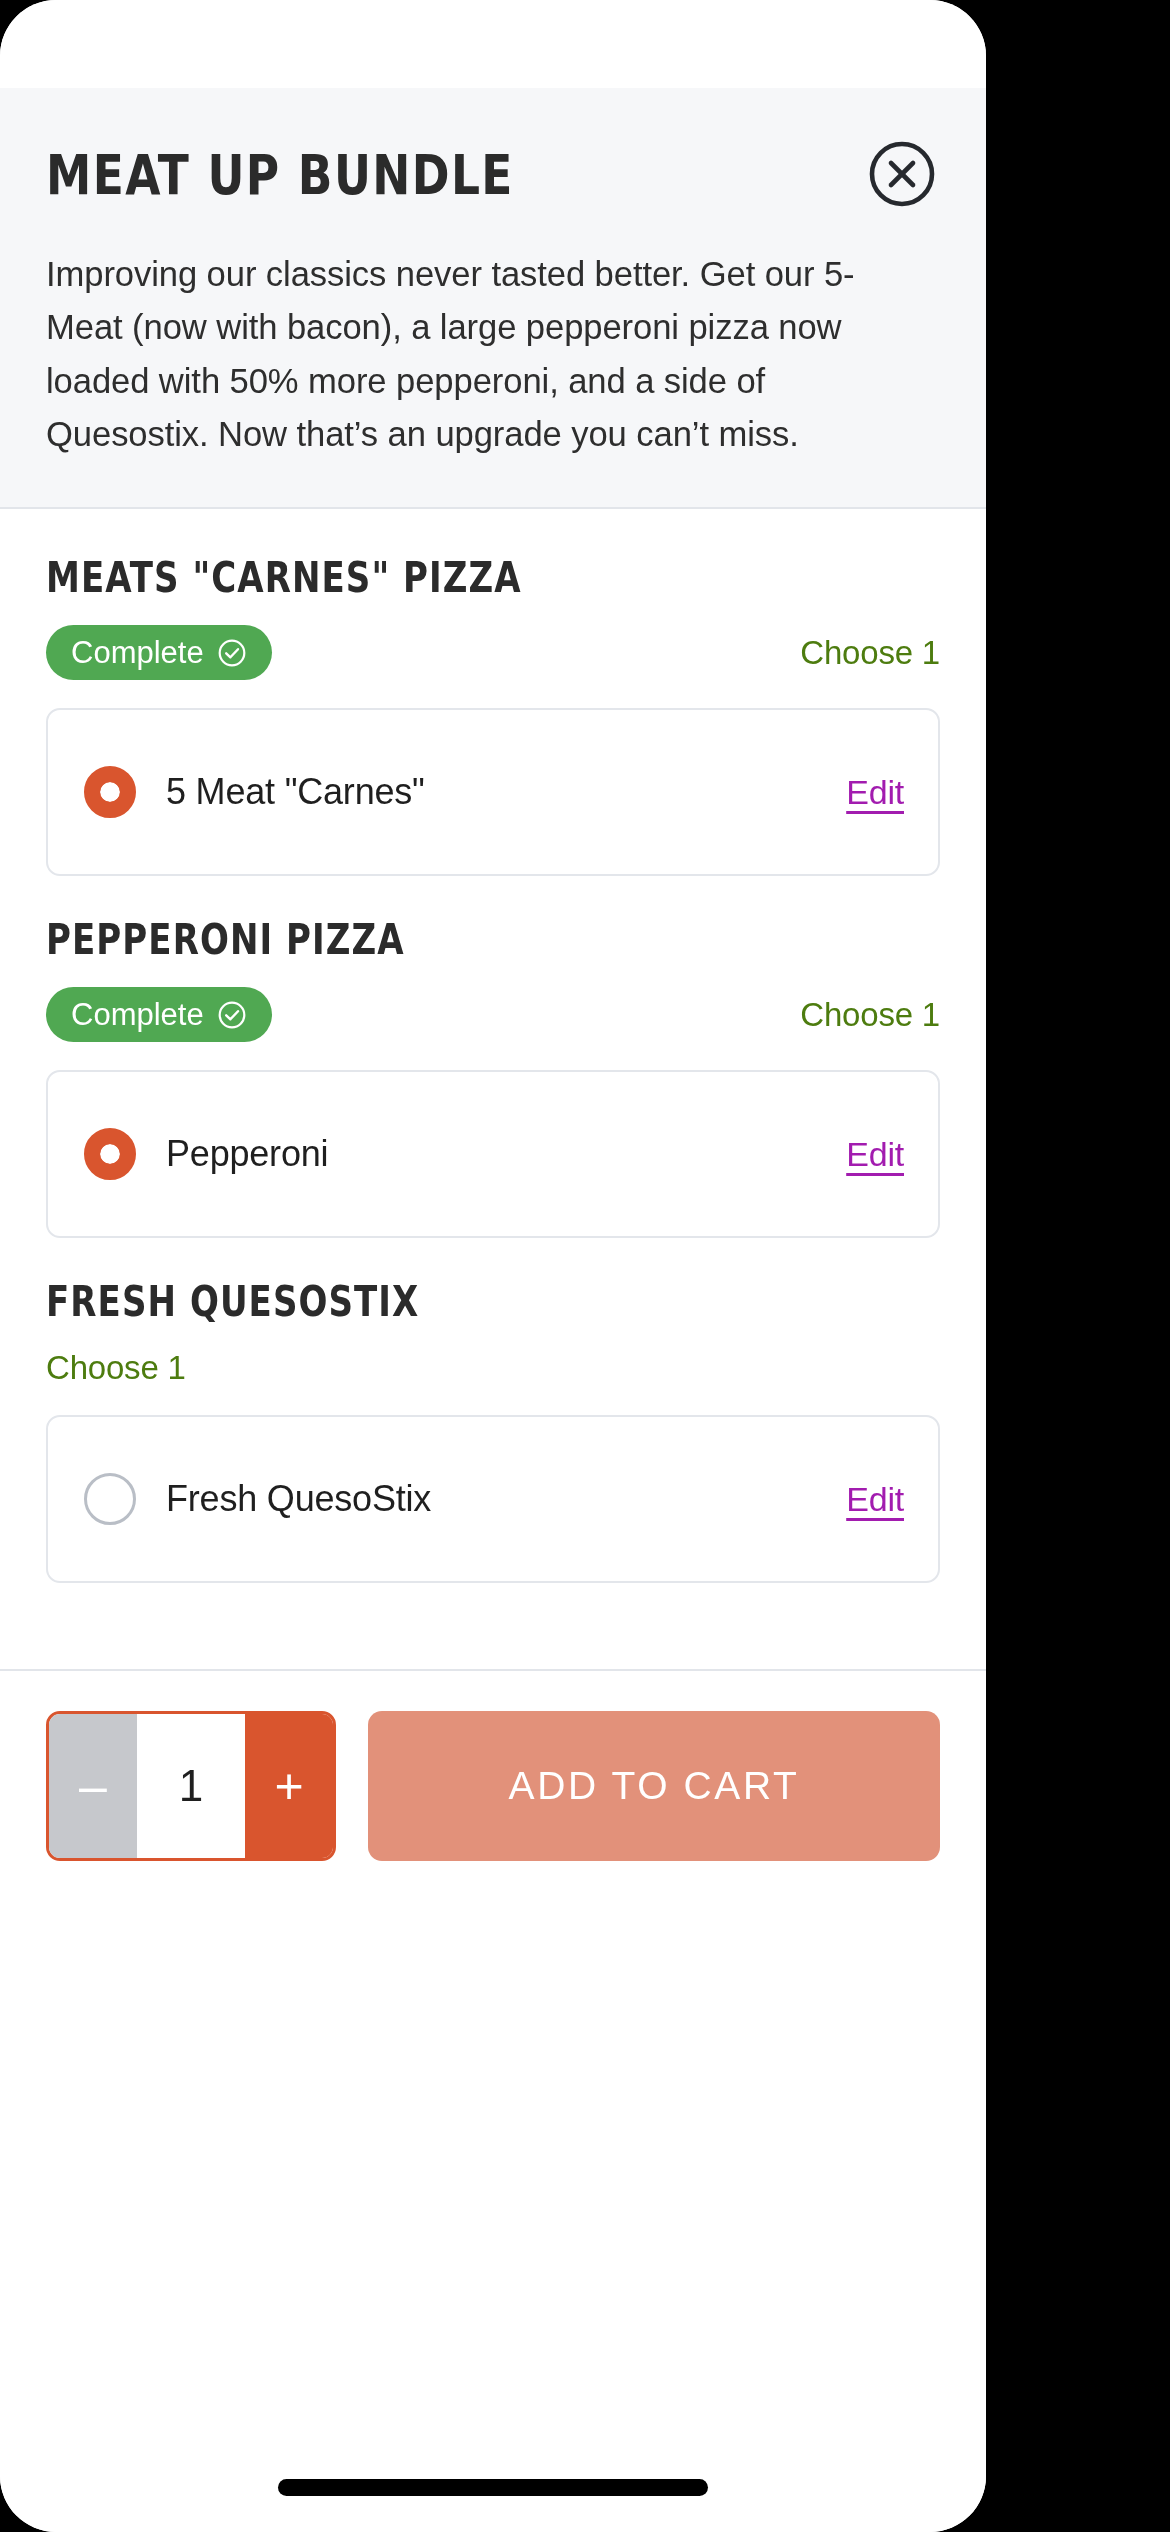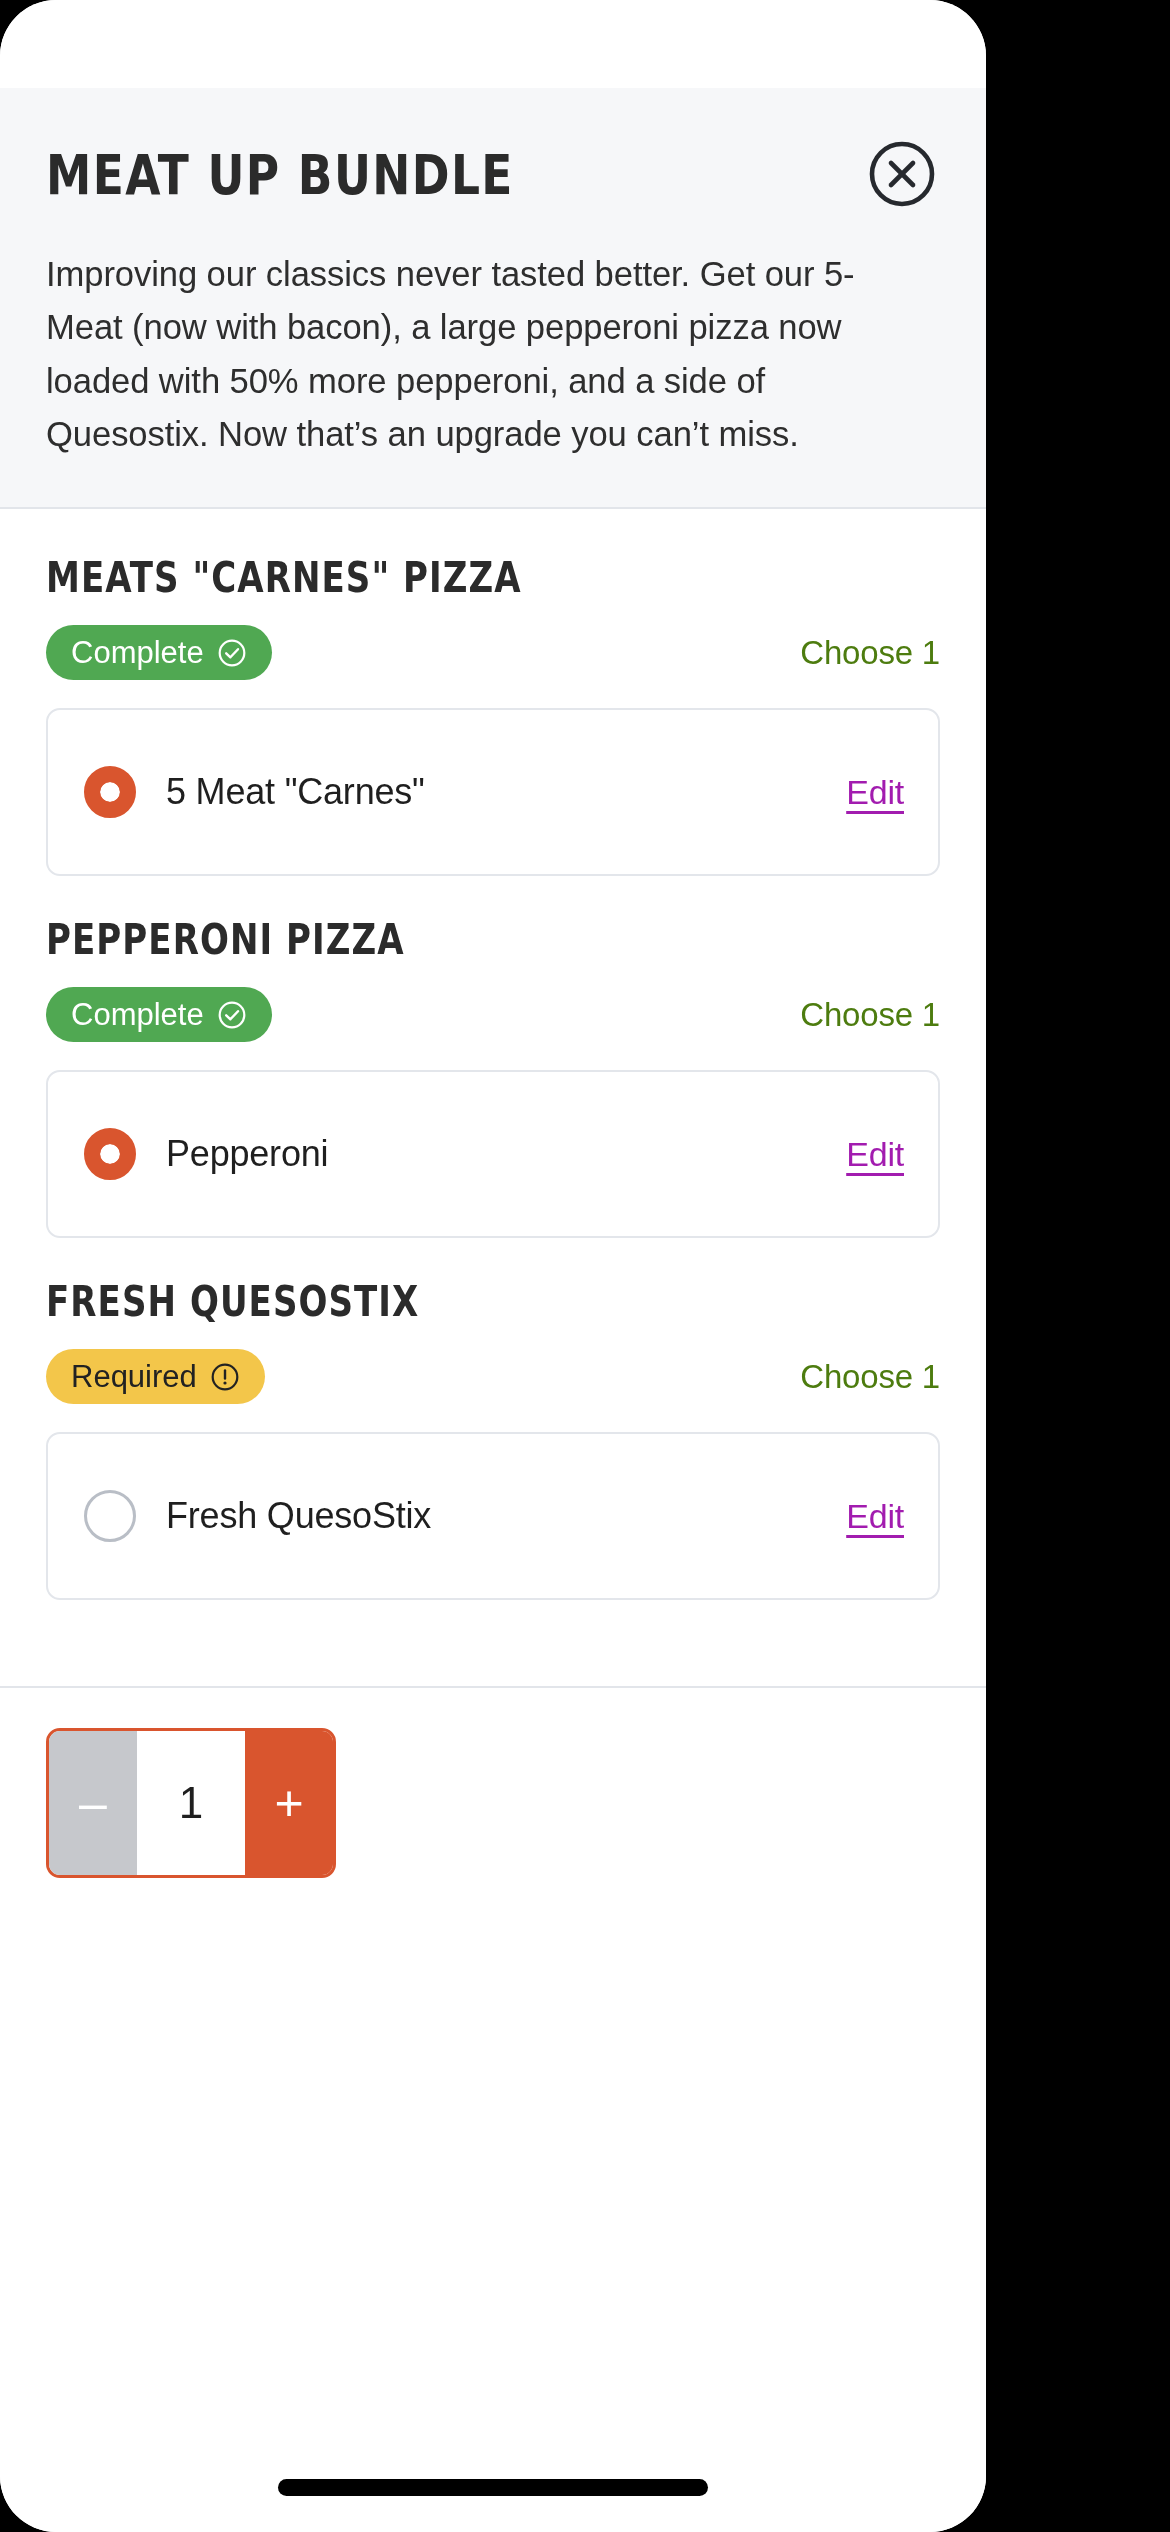--- a/index.html
+++ b/index.html
@@ -310,28 +310,20 @@
       <div class="option-card">
         <span class="radio selected"></span>
         <span class="option-label">Pepperoni</span>
         <span class="edit-link">Edit</span>
       </div>
     </div>
 
     <div class="group">
       <div class="group-title">Fresh Quesostix</div>
       <div class="group-meta">
-        <span class="badge required">
-          <span>Required</span>
-          <svg width="30" height="30" viewBox="0 0 30 30" aria-hidden="true">
-            <circle cx="15" cy="15" r="12.3" fill="none" stroke="#222222" stroke-width="2.2"></circle>
-            <line x1="15" y1="8.4" x2="15" y2="16.6" stroke="#222222" stroke-width="2.4" stroke-linecap="round"></line>
-            <circle cx="15" cy="21" r="1.6" fill="#222222"></circle>
-          </svg>
-        </span>
         <span class="choose-text">Choose 1</span>
       </div>
       <div class="option-card">
         <span class="radio empty"></span>
         <span class="option-label">Fresh QuesoStix</span>
         <span class="edit-link">Edit</span>
       </div>
     </div>
 
     <div class="body-spacer"></div>
@@ -340,19 +332,20 @@
   <div class="footer">
     <div class="stepper">
       <div class="step-btn minus">
         <span class="step-glyph">–</span>
       </div>
       <div class="step-value">1</div>
       <div class="step-btn plus">
         <span class="step-glyph">+</span>
       </div>
     </div>
+    <button class="add-cart-btn">Add to Cart</button>
   </div>
 
   <div class="home-area">
     <div class="home-indicator"></div>
   </div>
 
 </div>
 
 </body></html>

